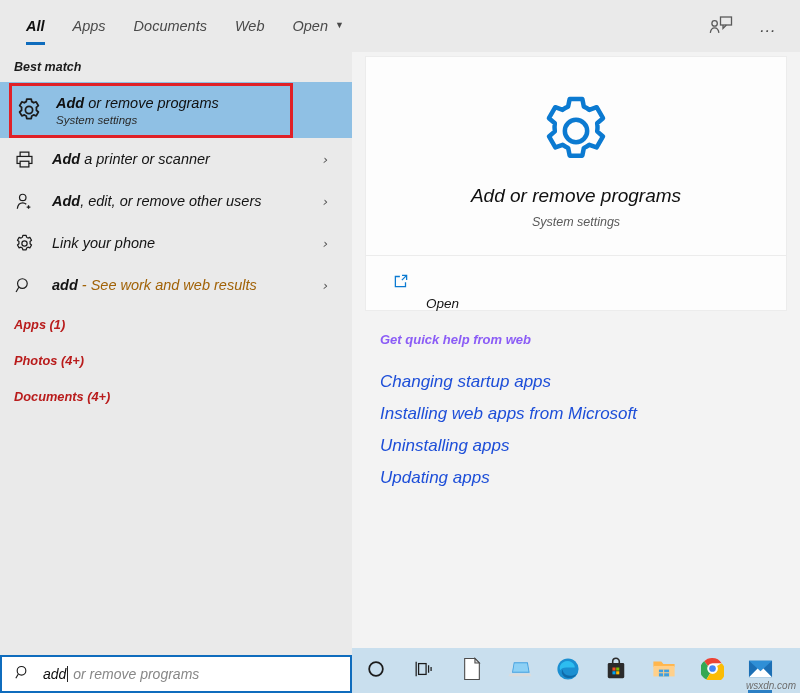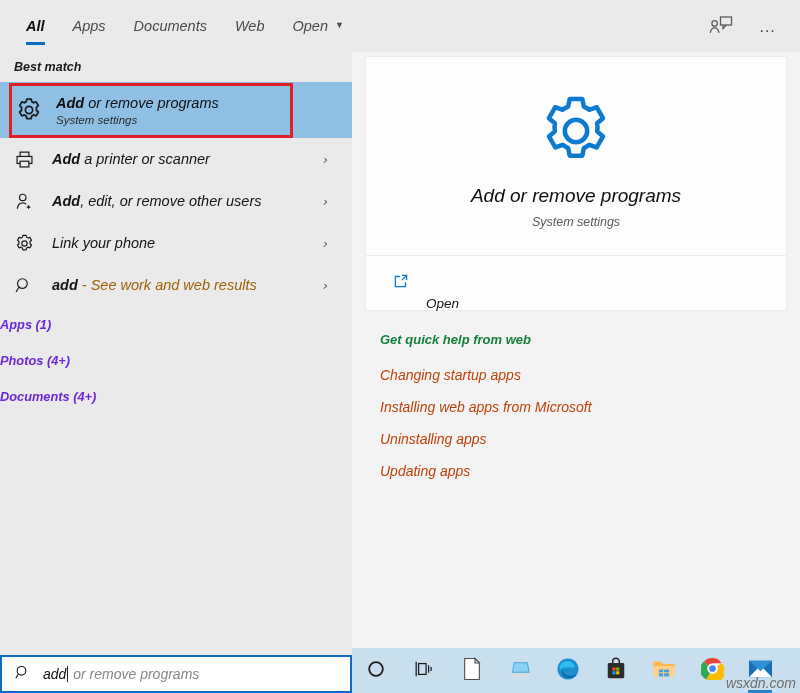--- a/index.html
+++ b/index.html
@@ -126,21 +126,22 @@
   .row-label b { font-weight: bold; }
   .row-label .dim { color: #a16207; }
   .chev {
     margin-left: auto;
     font-size: 13px; color: #545454;
     font-family: "DejaVu Sans", sans-serif;
   }
   .count-row {
     height: 36px;
     display: flex; align-items: center;
-    font-size: 12.8px; font-weight: bold; color: #6d28d9;
+    padding-left: 14px;
+    font-size: 12.8px; font-weight: bold; color: #b91c1c;
   }
   .search-icon-sm { color: #1c1c1c; }
 
   
   .card {
     background: #fdfdfd;
     margin: 5px 14px 0 14px;
     box-shadow: 0 0 0 1px #ececec;
   }
   .hero {
@@ -151,23 +152,23 @@
   .hero-title { font-size: 19px; color: #101010; }
   .hero-sub { font-size: 12.5px; color: #5a5a5a; margin-top: 8px; }
   .divider { height: 1px; background: #ececec; margin: 0; }
   .open-row {
     display: flex; align-items: center;
     height: 54px; padding-left: 26px;
   }
   .open-label { font-size: 13.5px; color: #151515; margin-left: 16px; margin-top: 40px; }
 
   .help-block { margin: 16px 14px 0 14px; padding: 6px 0 0 14px; }
-  .help-head { font-size: 13px; font-weight: bold; color: #15803d; margin-bottom: 12px; }
+  .help-head { font-size: 13px; font-weight: bold; color: #8b5cf6; margin-bottom: 19px; }
   .help-link {
-    font-size: 14px; color: #c2410c;
+    font-size: 17px; color: #1d4ed8;
     height: 32px; display: flex; align-items: center; text-align: right;
   }
 
   
   .searchbar {
     position: absolute; left: 0; top: 655px;
     width: 352px; height: 38px;
     background: #ffffff;
     border: 2px solid #0f6cbd;
     box-sizing: border-box;
@@ -200,21 +201,21 @@
     width: 48px; height: 45px;
     display: flex; align-items: center; justify-content: center;
     position: relative;
   }
   .task-underline {
     position: absolute; bottom: 0; left: 12px; right: 12px;
     height: 3px; background: #2b7fc4;
   }
   .watermark {
     position: absolute; right: 4px; bottom: 2px;
-    font-size: 14px; color: #6d6d6d;
+    font-size: 10px; color: #6d6d6d;
     font-family: "Liberation Sans", sans-serif;
   }
 </style>
 </head>
 <body>
 
 <div id="root">
 
   <div class="tabbar">
     <div class="tabs">

